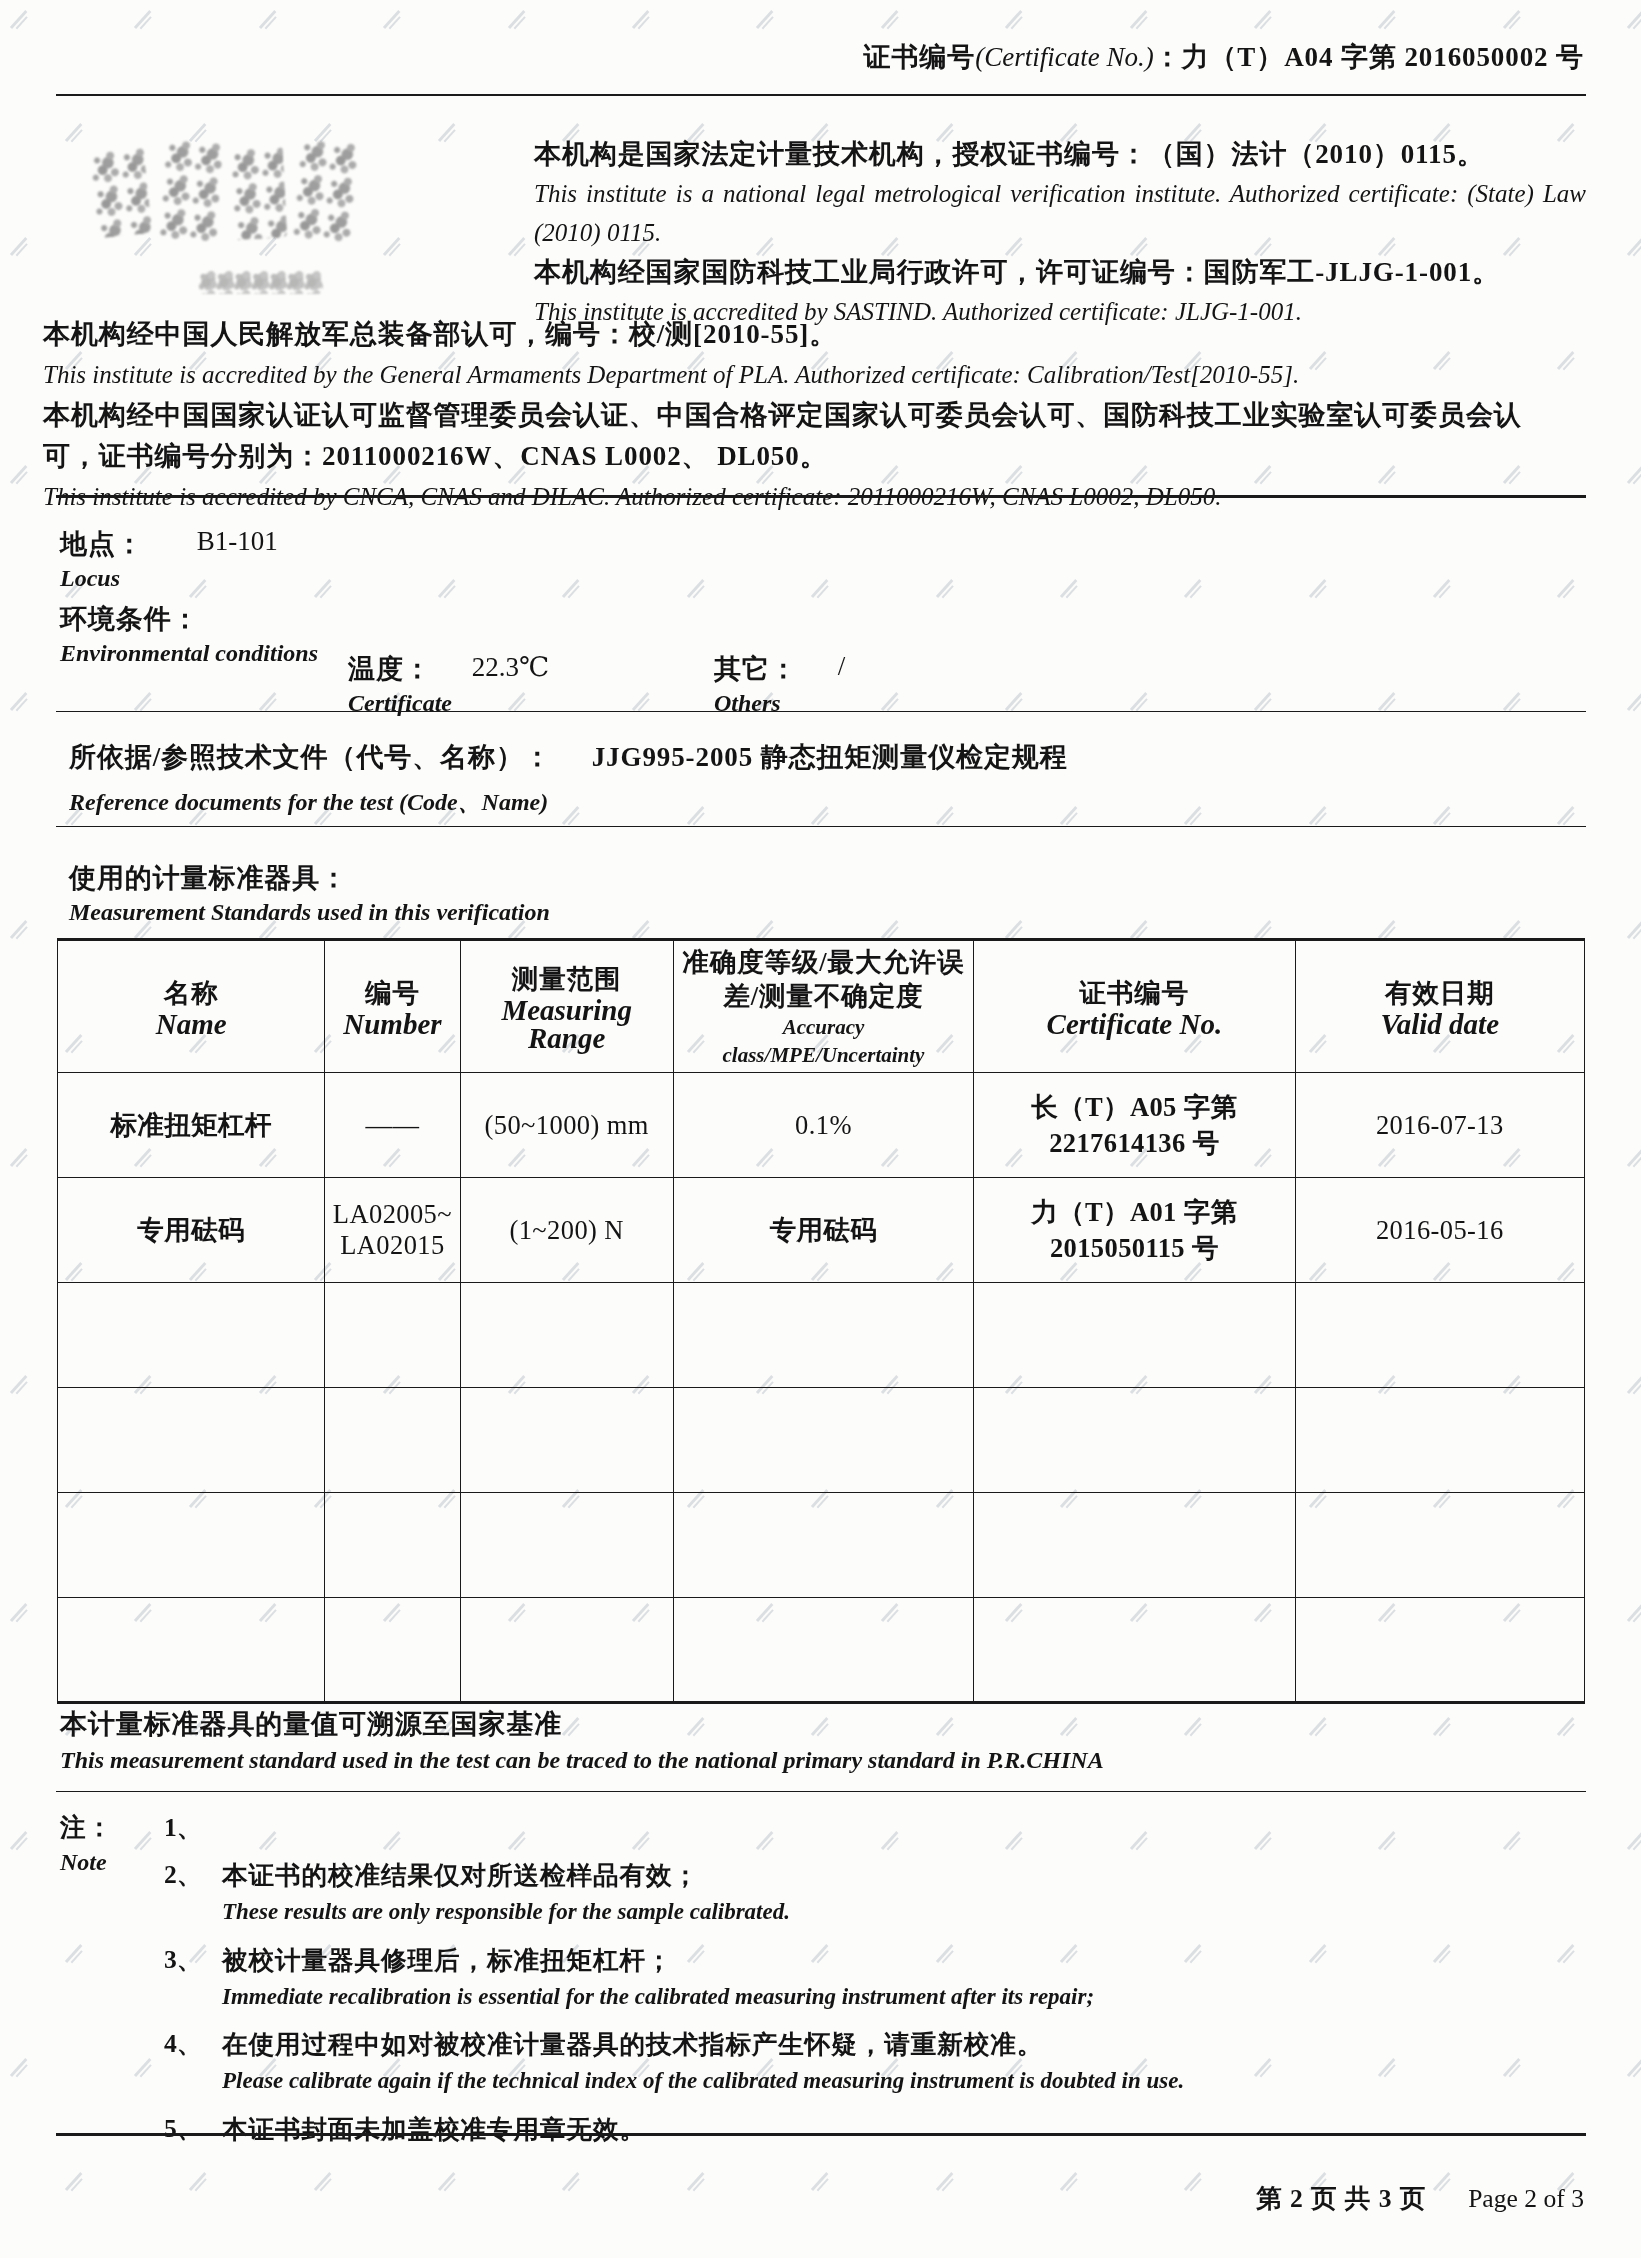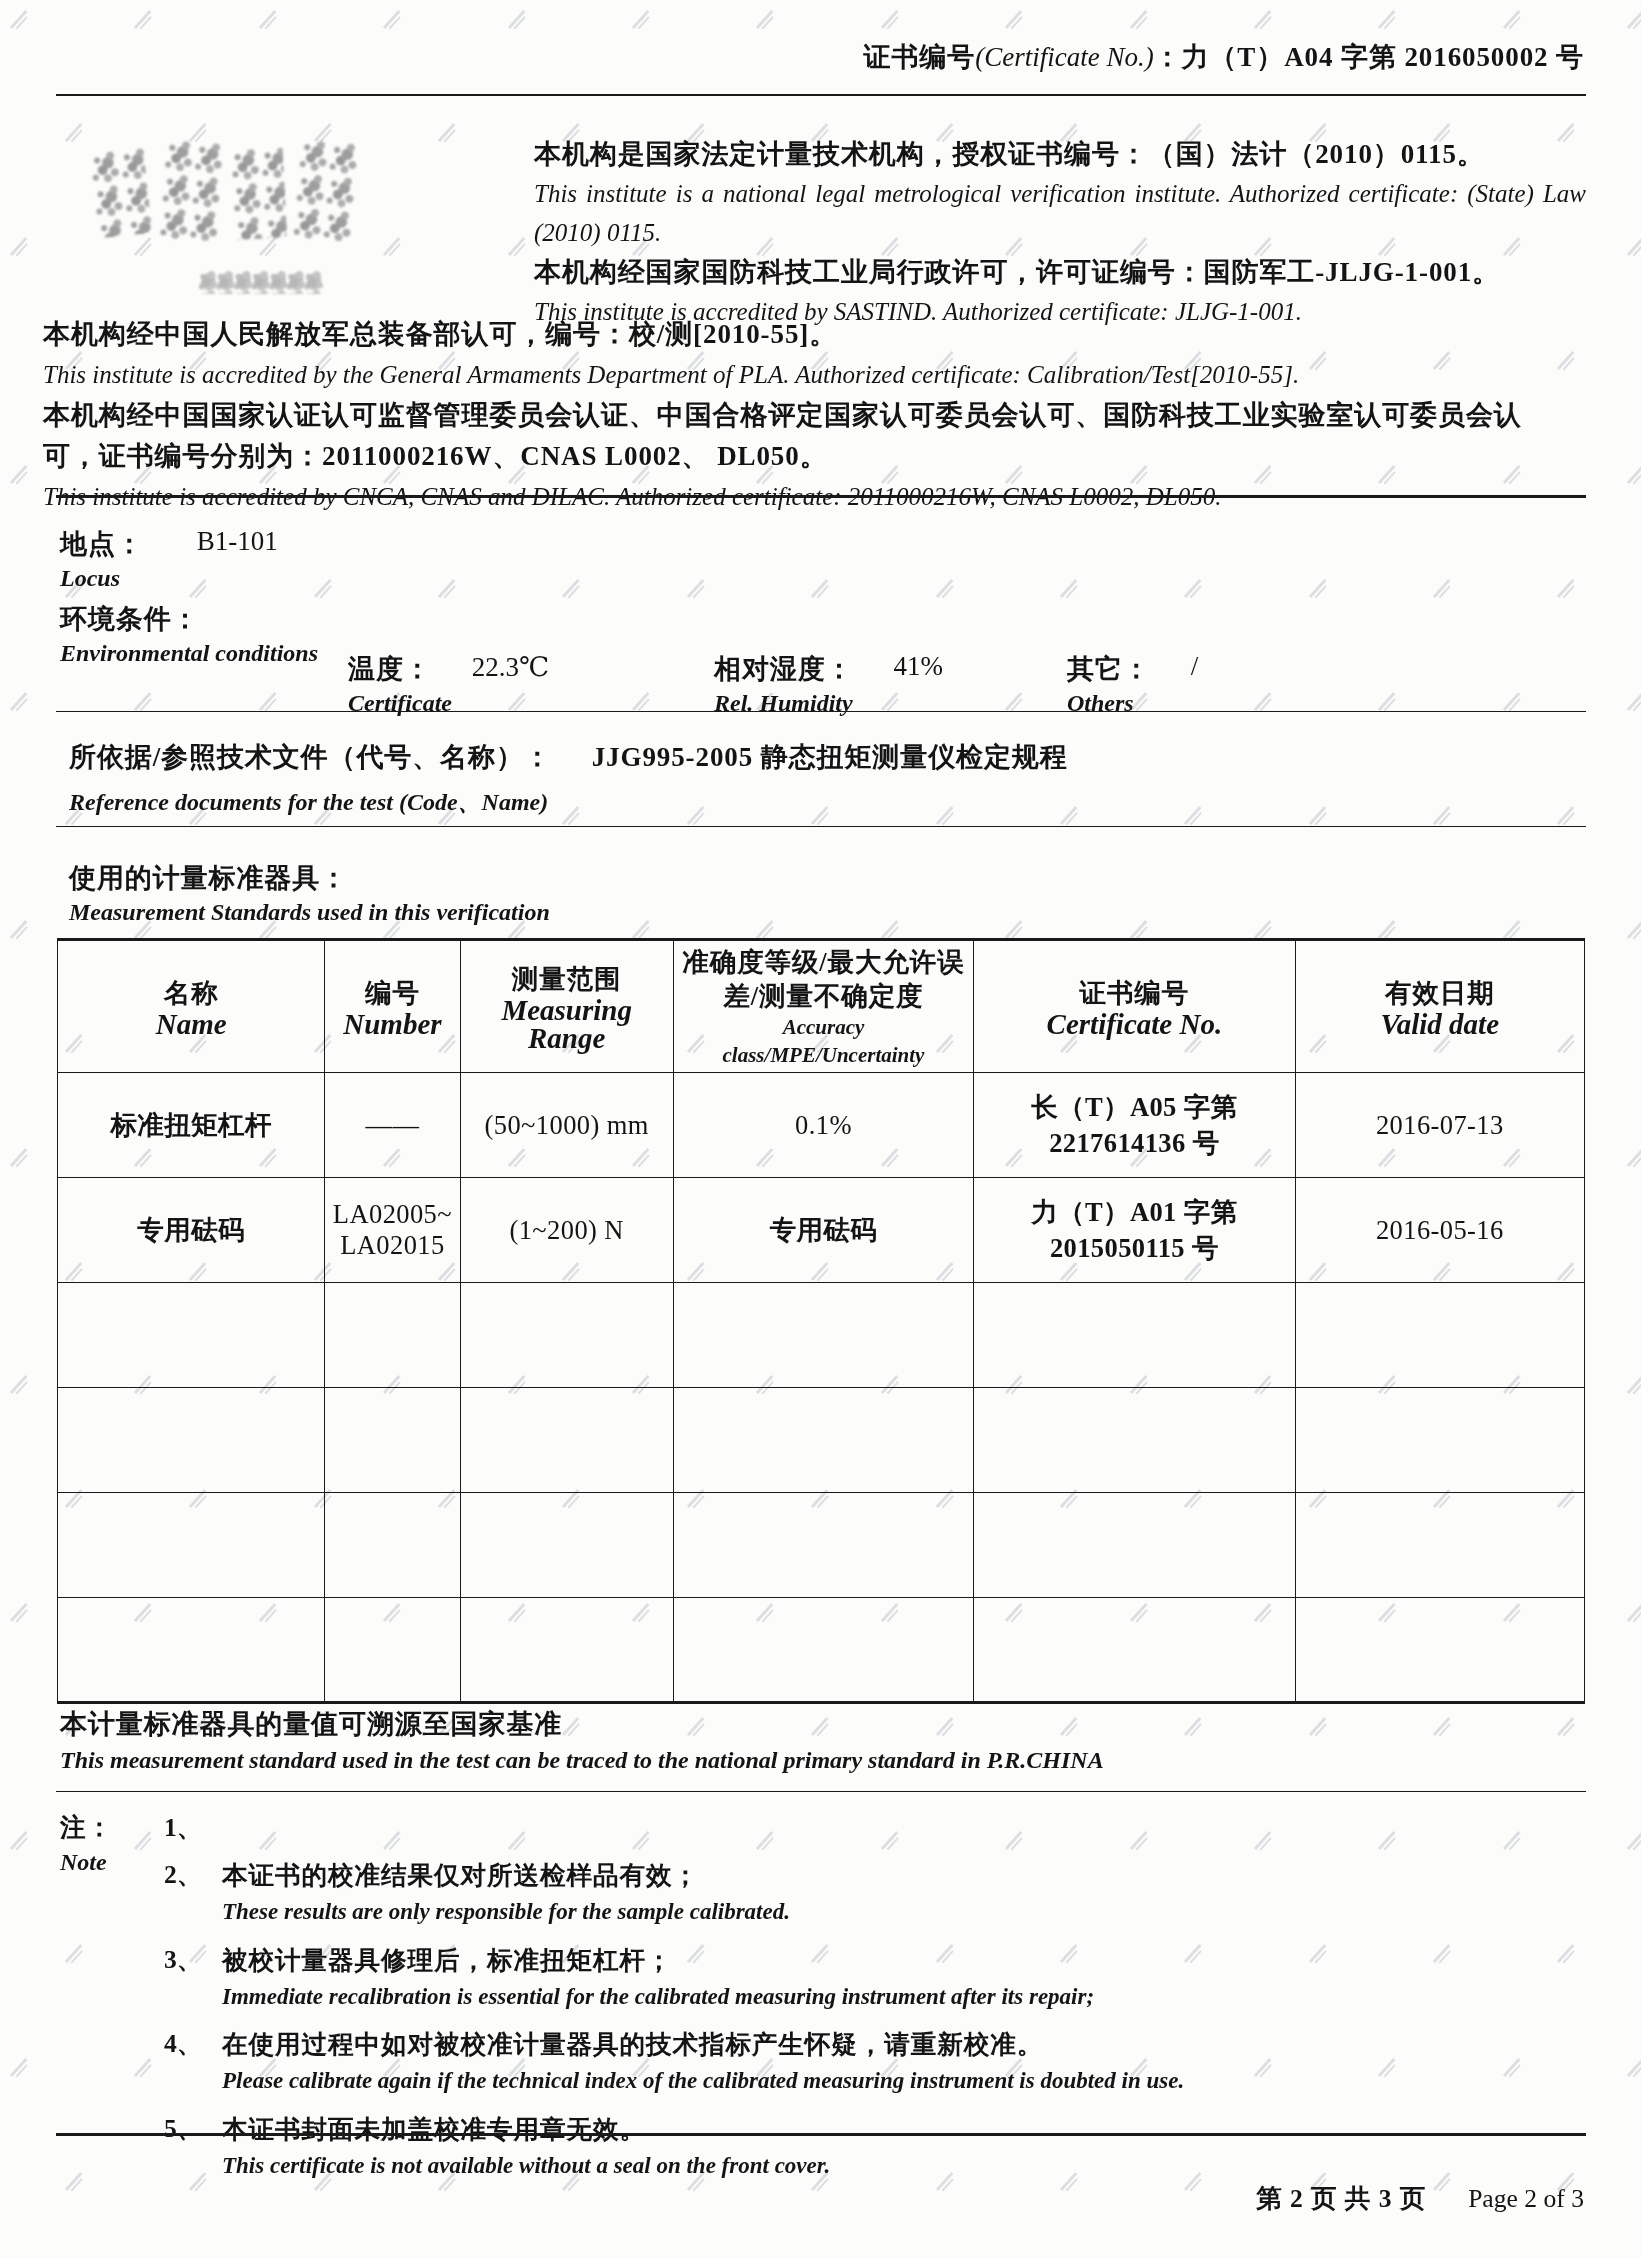--- a/index.html
+++ b/index.html
@@ -416,27 +416,20 @@
   </div>
 
   <div class="env-row">
     <div class="env-item env-t">
       <div class="pair">
         <span class="zh">温度：</span>
         <span>22.3℃</span>
       </div>
       <div class="small-en en b">Certificate</div>
     </div>
-    <div class="env-item env-h">
-      <div class="pair">
-        <span class="zh">相对湿度：</span>
-        <span>41%</span>
-      </div>
-      <div class="small-en en b">Rel. Humidity</div>
-    </div>
     <div class="env-item">
       <div class="pair">
         <span class="zh">其它：</span>
         <span>/</span>
       </div>
       <div class="small-en en b">Others</div>
     </div>
   </div>
 
   <div class="rule" style="top:711px;"></div>
@@ -582,21 +575,20 @@
         <div class="note-num">4、</div>
         <div class="note-body">
             <div class="zh">在使用过程中如对被校准计量器具的技术指标产生怀疑，请重新校准。</div>
             <div class="en">Please calibrate again if the technical index of the calibrated measuring instrument is doubted in use.</div>
           </div>
       </div>
       <div class="note-item">
         <div class="note-num">5、</div>
         <div class="note-body">
             <div class="zh">本证书封面未加盖校准专用章无效。</div>
-            <div class="en">This certificate is not available without a seal on the front cover.</div>
           </div>
       </div>
     </div>
   </div>
 
   <div class="rule thick" style="top:2133px;"></div>
 
   <div class="footer">
     <span class="zh">第 2 页 共 3 页</span><span>Page 2 of 3</span>
   </div>

